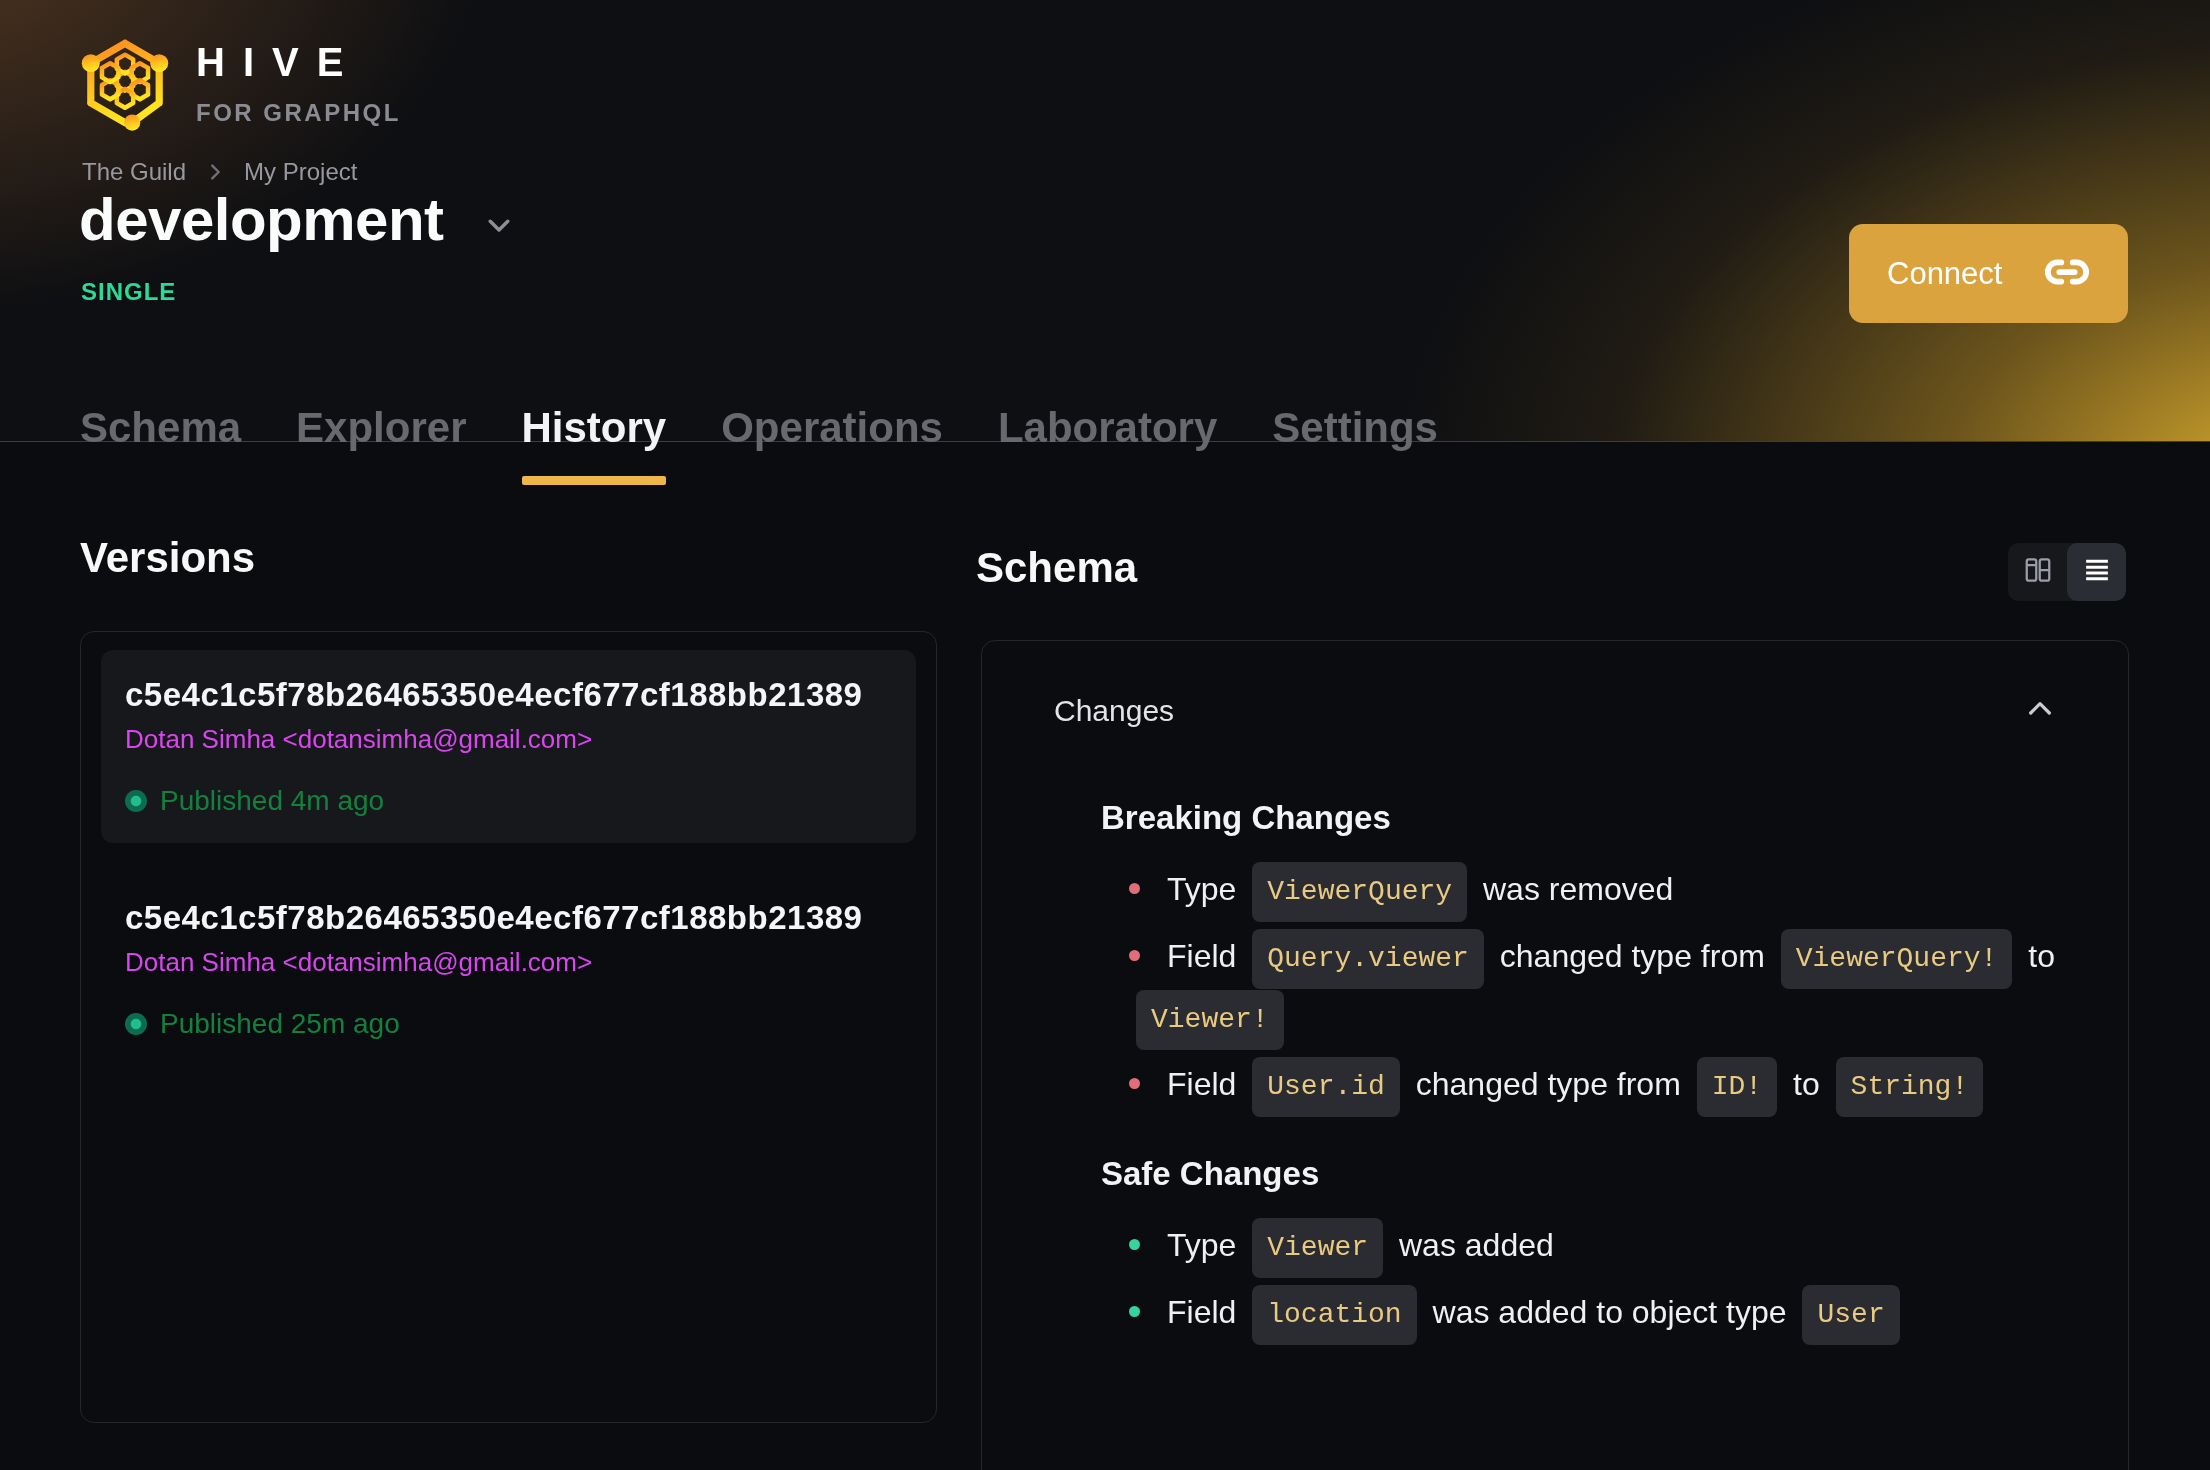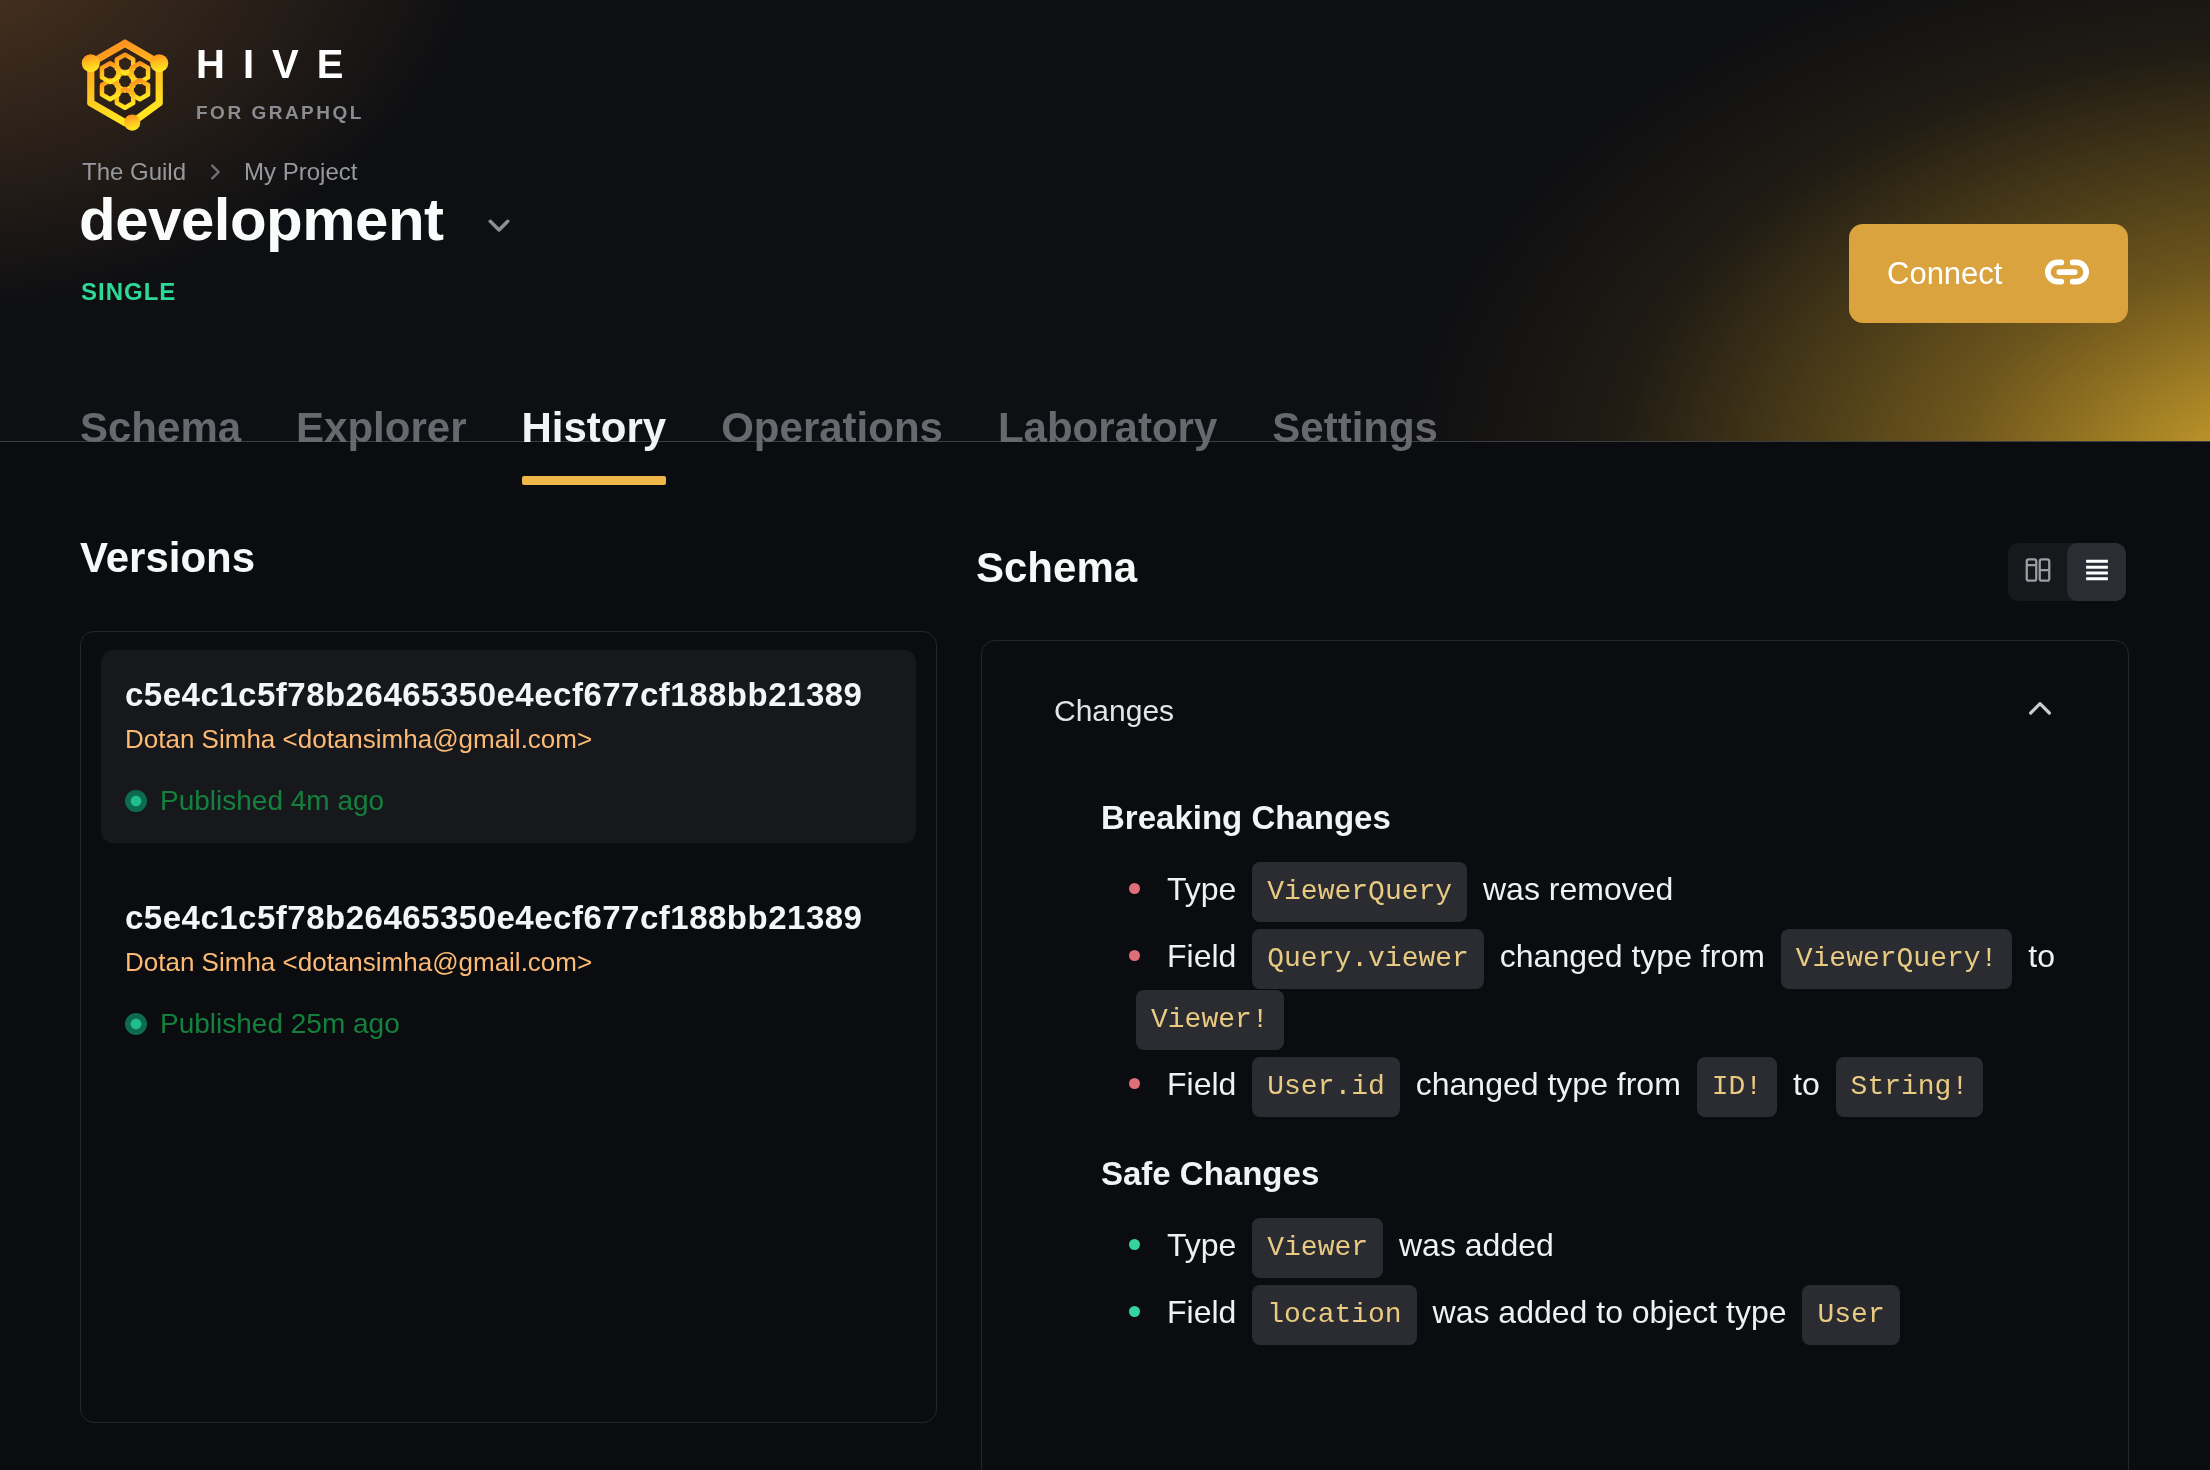--- a/index.html
+++ b/index.html
@@ -9,21 +9,21 @@
   
   .header{position:absolute;top:0;left:0;width:2210px;height:442px;border-bottom:1px solid #3c3d41;box-sizing:border-box;
     background:
       radial-gradient(1250px 800px at 104% 110%, rgba(231,182,48,.95) 0%, rgba(186,142,36,.55) 28%, rgba(96,72,26,.22) 55%, rgba(0,0,0,0) 72%),
       radial-gradient(820px 560px at -4% -18%, rgba(130,84,44,.60) 0%, rgba(130,84,44,.22) 45%, rgba(0,0,0,0) 70%),
       #0e0f12;}
   .logo{position:absolute;left:80px;top:34px;display:flex;align-items:center;}
   .logo svg{width:90px;height:98px;}
   .logo-text{margin-left:26px;}
   .brand-name{font-size:40px;font-weight:900;letter-spacing:18px;color:#ffffff;line-height:1;}
-  .brand-tagline{margin-top:19px;font-size:19px;font-weight:700;letter-spacing:2.5px;color:#8a8c92;line-height:1;}
+  .brand-tagline{margin-top:19px;font-size:24px;font-weight:700;letter-spacing:2.5px;color:#8a8c92;line-height:1;}
 
   .breadcrumb{position:absolute;left:82px;top:158px;display:flex;align-items:center;font-size:24px;color:#97999f;}
   .breadcrumb .sep{display:flex;margin:0 18px;}
   .title-row{position:absolute;left:79px;top:190px;display:flex;align-items:center;justify-content:flex-end;}
   .page-title{font-size:60px;font-weight:800;color:#fafbfb;letter-spacing:-0.5px;line-height:1;}
   .title-row .chev{margin-left:40px;margin-top:10px;display:flex;}
   .badge{position:absolute;left:81px;top:278px;font-size:24px;font-weight:800;letter-spacing:1px;color:var(--badge,#2ed996);}
 
   .connect-btn{position:absolute;left:1849px;top:224px;width:279px;height:99px;border-radius:14px;
     background:var(--accent-btn,#daa33d);display:flex;align-items:center;justify-content:space-between;
@@ -35,21 +35,21 @@
   .tab.active{color:#f2f3f4;}
   .tab.active::after{content:"";position:absolute;left:0;right:0;bottom:0;height:9px;border-radius:2px;background:var(--accent,#efb64a);}
 
   
   .versions-heading{position:absolute;left:80px;top:534px;font-size:42px;font-weight:800;color:#f7f8f8;}
   .versions-panel{position:absolute;left:80px;top:631px;width:857px;height:792px;border:1px solid #25262b;border-radius:14px;box-sizing:border-box;padding:18px 20px;}
   .version-card{border-radius:12px;padding:26px 24px;cursor:pointer;}
   .version-card.selected{background:#17181c;}
   .version-card + .version-card{margin-top:30px;}
   .v-hash{font-size:33px;font-weight:700;color:#f4f5f6;letter-spacing:.5px;white-space:nowrap;}
-  .v-author{margin-top:10px;font-size:26px;color:#fdba74;}
+  .v-author{margin-top:10px;font-size:26px;color:#d946ef;}
   .v-status{margin-top:30px;display:flex;align-items:center;font-size:28px;color:#15803d;}
   .v-dot{width:22px;height:22px;border-radius:50%;margin-right:13px;flex:none;
          background:radial-gradient(circle at 50% 50%, #1fbe8a 0 31%, #0d6b4f 37% 100%);}
 
   
   .schema-heading{position:absolute;left:976px;top:544px;font-size:42px;font-weight:800;color:#f7f8f8;}
   .view-toggle{position:absolute;left:2008px;top:543px;width:118px;height:58px;border-radius:10px;background:#17181c;display:flex;overflow:hidden;}
   .view-toggle .seg{width:59px;display:flex;align-items:center;justify-content:center;cursor:pointer;}
   .view-toggle .seg.active{background:#2a2d33;border-radius:10px;}
 

